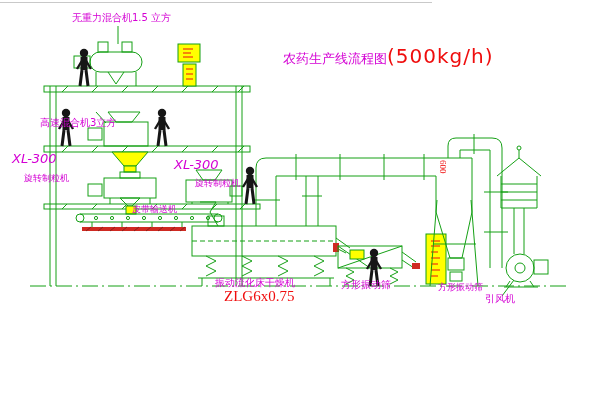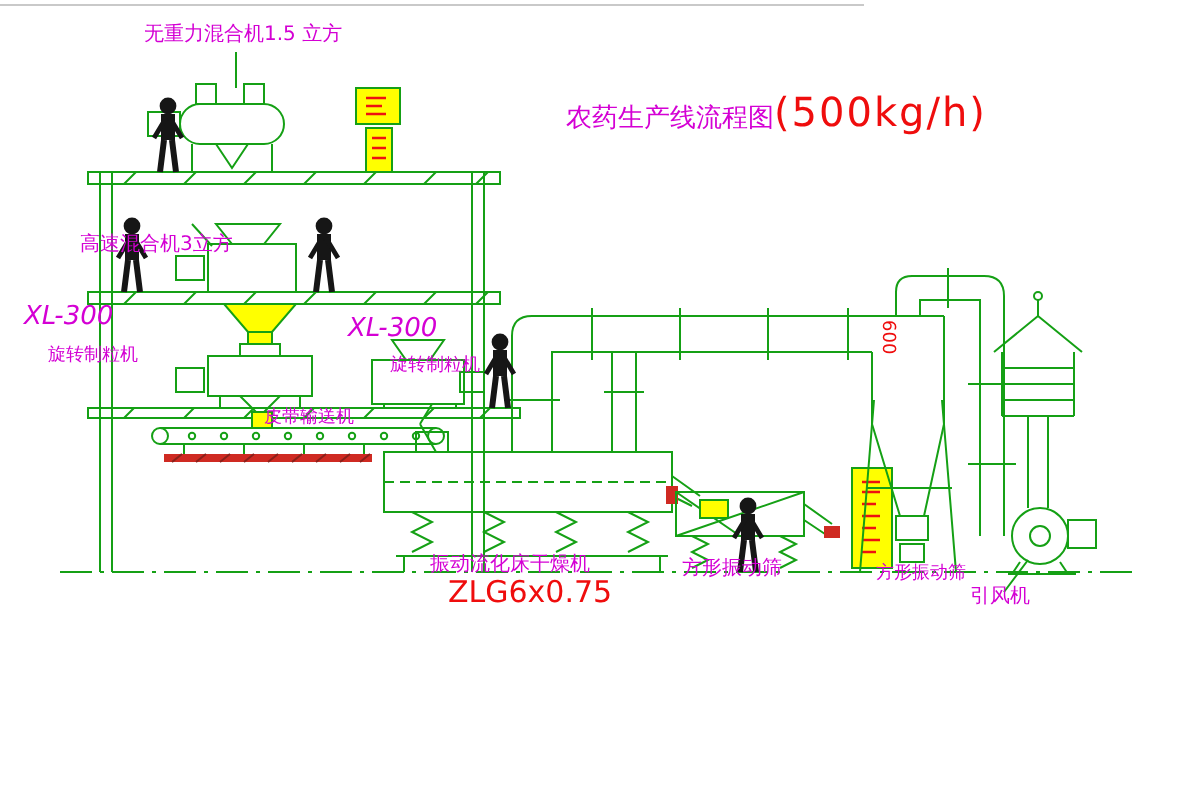--- a/index.html
+++ b/index.html
@@ -7,21 +7,21 @@
           font-family:"DejaVu Sans",sans-serif;}
   .topline{position:absolute;left:0;top:2px;width:432px;height:1px;background:#c9c9c9;}
   svg{position:absolute;left:0;top:0;}
   .ln{stroke:#15a015;fill:none;stroke-width:1;}
   .yl{stroke:#15a015;fill:#ffff00;stroke-width:1;}
   .rd{stroke:#ee1111;fill:none;stroke-width:1.2;}
   .rd2{stroke:#8a201a;fill:none;stroke-width:1;}
   .rf{fill:#cf2a22;stroke:none;}
   .bk{fill:#161616;stroke:none;}
   .lbl{position:absolute;color:#d400d4;white-space:nowrap;line-height:1.05;}
-  .red{color:#ef0d0d;}
+  .red{color:#ef0d0d;font-family:Liberation Serif, serif;}
   .s9{font-size:9px;margin-left:18px;} .s10{font-size:10px;} .s13{font-size:13px;font-style:italic;} .s15{font-size:15px;}
   .vtxt{writing-mode:vertical-rl;text-orientation:mixed;}
   .title{position:absolute;display:flex;align-items:flex-end;white-space:nowrap;}
   .t1{color:#d400d4;font-size:13px;}
   .t2{color:#ef0d0d;font-size:20px;letter-spacing:1px;}
 </style>
 </head>
 <body>
 
 <div class="canvas">

